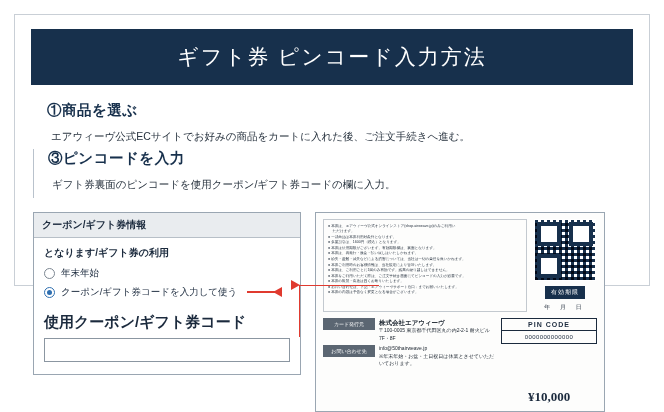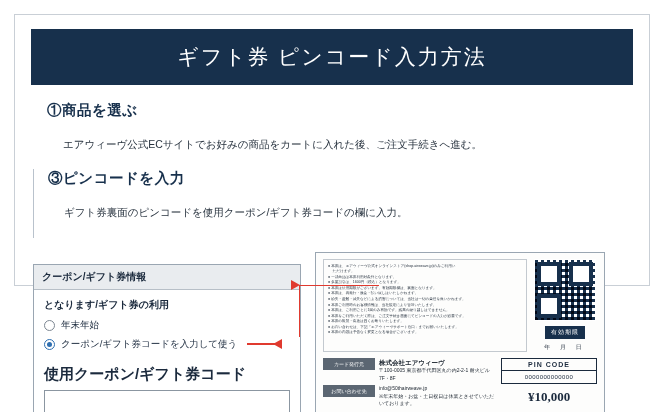--- a/index.html
+++ b/index.html
@@ -53,39 +53,38 @@
   }
   .step h3{
     margin:0 0 8px 0;
     font-size:14.5px;
     font-weight:bold;
     font-family:"Liberation Serif", serif;
     color:#17304c;
     letter-spacing:0.5px;
   }
   .step p{
-    margin:16px;
+    margin:4px;
     font-size:10.5px;
     line-height:1.65;
     color:#28333f;
   }
   .body-area{
     display:flex;
     margin:14px 18px 0 18px;
     gap:14px;
     align-items:flex-start;
   }
   
   .form-panel{
     width:268px;
     border:1px solid #9aa6b2;
     background:#fff;
     box-sizing:border-box;
     position:relative;
-    margin-top:12px;
   }
   .form-head{
     background:#e9ecef;
     border-bottom:1px solid #b7bfc7;
     padding:5px 8px;
     font-size:10px;
     font-weight:bold;
     color:#1b2a3d;
   }
   .form-body{
@@ -214,21 +213,21 @@
   .co-tag{
     background:#5b6672;color:#fff;
     font-size:5px;padding:3px 4px;
     white-space:nowrap;flex:none;width:44px;text-align:center;
     line-height:1.2;
   }
   .co-txt{font-size:5px;line-height:1.5;color:#222b35;}
   .co-txt b{font-size:6.5px;}
   .pin-col{
     width:96px;flex:none;
-    display:flex;flex-direction:column;align-items:center;
+    display:flex;flex-direction:column;align-items:center;gap:40px;
   }
   .pin-box{
     width:96px;
     border:1px solid #1b2a3d;
     box-sizing:border-box;
     text-align:center;
   }
   .pin-title{
     font-size:7px;font-weight:bold;letter-spacing:1px;
     border-bottom:1px solid #1b2a3d;padding:2px 0;

